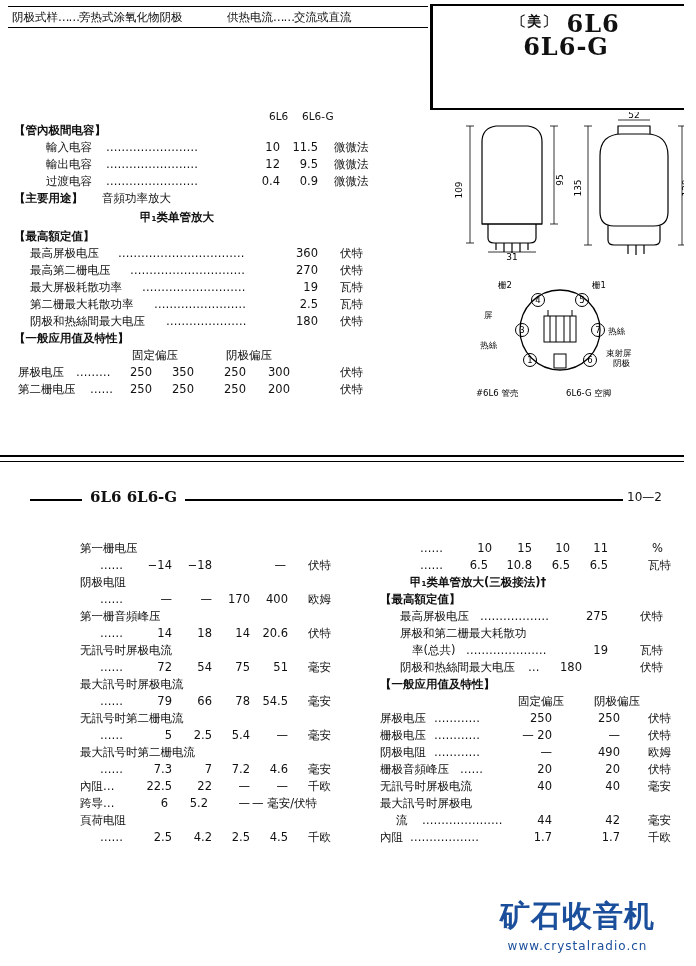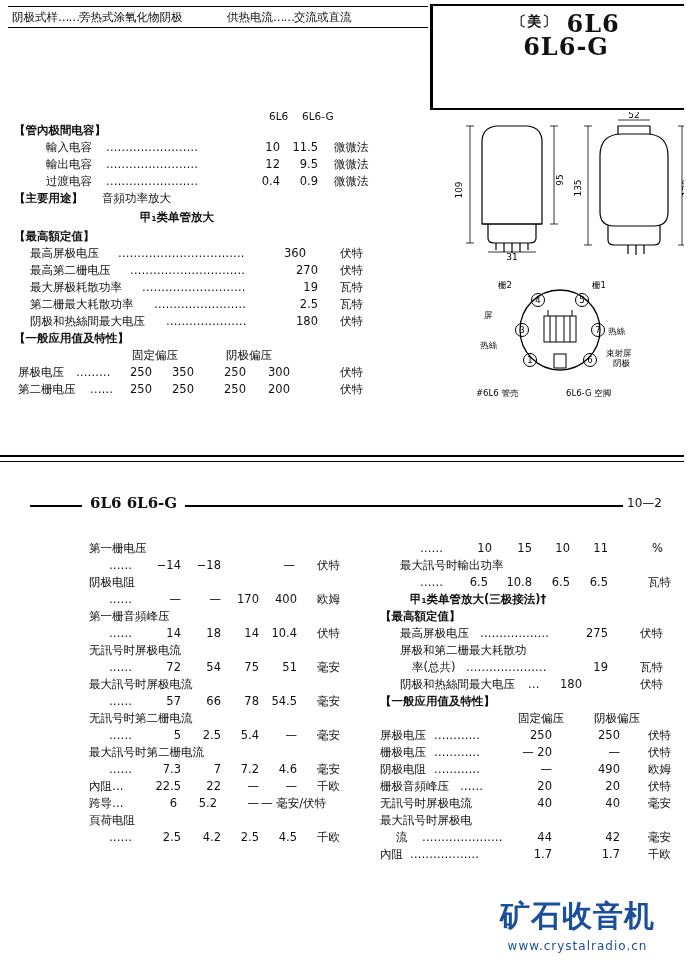--- a/index.html
+++ b/index.html
@@ -36,27 +36,27 @@
   
   #drawing{position:absolute;left:432px;top:112px;width:258px;height:150px;}
   #basing{position:absolute;left:470px;top:268px;width:180px;height:150px;}
 
   
   #sep{position:absolute;left:0;top:455px;width:696px;border-top:2px solid #000;}
   #sep2{position:absolute;left:0;top:461px;width:696px;border-top:1px solid #000;}
 
   
   #bot{position:absolute;left:0;top:470px;width:696px;}
-  #bot-hdr{position:relative;height:26px;margin:24px 30px 0 30px;}
+  #bot-hdr{position:relative;height:26px;margin:18px 30px 0 30px;}
   #bot-hdr .rule{position:absolute;left:0;right:0;top:11px;border-top:2px solid #000;}
   #bot-hdr .name{position:absolute;left:52px;top:0;background:#fff;padding:0 8px;font-family:"DejaVu Serif","Liberation Serif",serif;font-weight:bold;font-size:15px;}
   #bot-hdr .pg{position:absolute;right:0;top:2px;background:#fff;padding:0 4px;font-size:12px;}
 
   .col{position:absolute;top:540px;font-size:11.5px;line-height:17px;}
-  #colL{left:89px;width:290px;}
+  #colL{left:80px;width:290px;}
   #colR{left:400px;width:290px;}
   .lrow{position:relative;height:17px;}
   .lrow .lbl{position:absolute;left:0;white-space:nowrap;}
   .lrow .num{position:absolute;text-align:right;}
   .lrow .unit{position:absolute;white-space:nowrap;}
   .bold{font-weight:bold;}
 
   
   #wm{position:absolute;left:500px;top:896px;text-align:center;}
   #wm .w1{font-family:"DejaVu Serif","Liberation Serif",serif;font-weight:bold;font-size:30px;color:#1b4f9c;letter-spacing:1px;}
@@ -131,21 +131,21 @@
     </div>
     <div class="valrow" style="height:19px">
       <span class="lbl grp" style="left:126px">甲₁类单管放大</span>
     </div>
 
     <div class="grp">【最高額定值】</div>
 
     <div class="valrow">
       <span class="lbl" style="left:16px">最高屏极电压</span>
       <span class="lbl" style="left:104px">……………………………</span>
-      <span class="v" style="left:258px;width:34px">360</span>
+      <span class="v" style="left:270px;width:34px">360</span>
       <span class="u" style="left:326px">伏特</span>
     </div>
     <div class="valrow">
       <span class="lbl" style="left:16px">最高第二栅电压</span>
       <span class="lbl" style="left:116px">…………………………</span>
       <span class="v" style="left:270px;width:34px">270</span>
       <span class="u" style="left:326px">伏特</span>
     </div>
     <div class="valrow">
       <span class="lbl" style="left:16px">最大屏极耗散功率</span>
@@ -327,42 +327,42 @@
     </div>
 
     <div class="lrow">
         <span class="lbl">第一栅音頻峰压</span>
       </div>
     <div class="lrow">
       <span class="lbl" style="left:20px">……</span>
       <span class="num" style="left:58px;width:34px">14</span>
       <span class="num" style="left:98px;width:34px">18</span>
       <span class="num" style="left:136px;width:34px">14</span>
-      <span class="num" style="left:170px;width:38px">10.4</span>
+      <span class="num" style="left:170px;width:38px">20.6</span>
       <span class="unit" style="left:228px">伏特</span>
     </div>
 
     <div class="lrow">
         <span class="lbl">无訊号时屏极电流</span>
       </div>
     <div class="lrow">
       <span class="lbl" style="left:20px">……</span>
       <span class="num" style="left:58px;width:34px">72</span>
       <span class="num" style="left:98px;width:34px">54</span>
       <span class="num" style="left:136px;width:34px">75</span>
       <span class="num" style="left:174px;width:34px">51</span>
       <span class="unit" style="left:228px">毫安</span>
     </div>
 
     <div class="lrow">
         <span class="lbl">最大訊号时屏极电流</span>
       </div>
     <div class="lrow">
       <span class="lbl" style="left:20px">……</span>
-      <span class="num" style="left:58px;width:34px">57</span>
+      <span class="num" style="left:58px;width:34px">79</span>
       <span class="num" style="left:98px;width:34px">66</span>
       <span class="num" style="left:136px;width:34px">78</span>
       <span class="num" style="left:166px;width:42px">54.5</span>
       <span class="unit" style="left:228px">毫安</span>
     </div>
 
     <div class="lrow">
         <span class="lbl">无訊号时第二栅电流</span>
       </div>
     <div class="lrow">
@@ -422,23 +422,20 @@
     <div class="lrow">
       <span class="lbl" style="left:20px">……</span>
       <span class="num" style="left:58px;width:34px">10</span>
       <span class="num" style="left:98px;width:34px">15</span>
       <span class="num" style="left:136px;width:34px">10</span>
       <span class="num" style="left:174px;width:34px">11</span>
       <span class="unit" style="left:252px">%</span>
     </div>
 
     <div class="lrow">
-        <span class="lbl">最大訊号时輸出功率</span>
-      </div>
-    <div class="lrow">
       <span class="lbl" style="left:20px">……</span>
       <span class="num" style="left:50px;width:38px">6.5</span>
       <span class="num" style="left:90px;width:42px">10.8</span>
       <span class="num" style="left:134px;width:36px">6.5</span>
       <span class="num" style="left:172px;width:36px">6.5</span>
       <span class="unit" style="left:248px">瓦特</span>
     </div>
 
     <div class="lrow">
         <span class="lbl bold" style="left:10px">甲₁类单管放大(三极接法)†</span>

